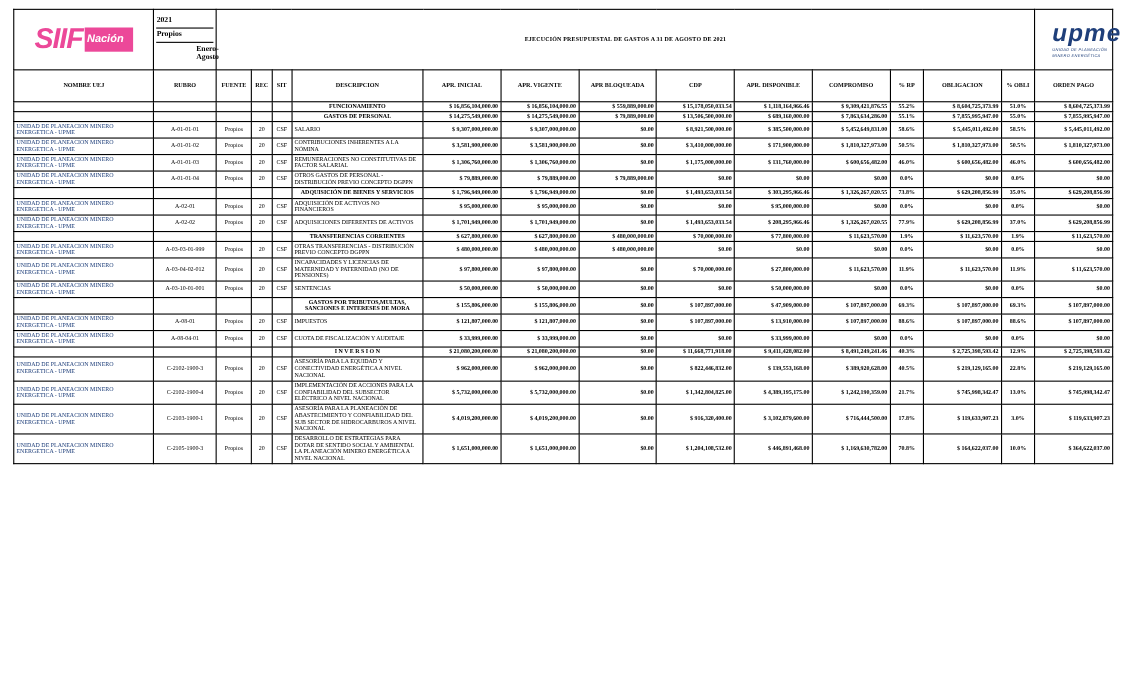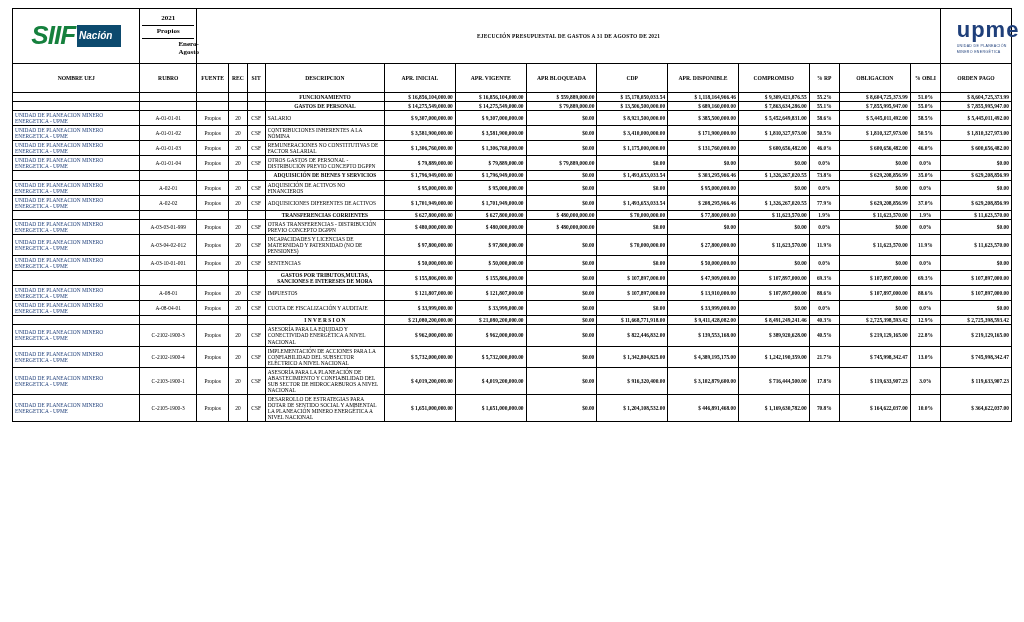--- a/index.html
+++ b/index.html
@@ -9,28 +9,28 @@
   table.rep{border-collapse:collapse;table-layout:fixed;width:1000px;margin:8px 12px 0 12px;}
   table.rep td, table.rep th{border:1px solid #000;vertical-align:middle;padding:1px 2px;font-size:5.4px;line-height:1.12;}
 
   
   .logo-cell{width:126px;padding:0;vertical-align:middle;}
   .period-cell{width:56px;padding:0;}
   .title-cell{text-align:center;font-weight:bold;font-size:7.2px;letter-spacing:.2px;}
   .upme-cell{width:200px;padding:0;}
 
   .siif{display:flex;align-items:center;justify-content:center;height:52px;}
-  .siif-text{font-family:"Liberation Sans", sans-serif;font-weight:bold;font-size:26px;color:#15803d;font-style:italic;letter-spacing:-1px;}
-  .siif-box{background:#0c4a6e;width:44px;height:22px;display:inline-block;margin-left:2px;position:relative;}
+  .siif-text{font-family:"Liberation Sans", sans-serif;font-weight:bold;font-size:26px;color:#ec4899;font-style:italic;letter-spacing:-1px;}
+  .siif-box{background:#ec4899;width:44px;height:22px;display:inline-block;margin-left:2px;position:relative;}
   .siif-nacion{position:absolute;left:2px;top:5px;color:#fff;font-family:"Liberation Sans", sans-serif;font-size:10px;font-weight:bold;font-style:italic;}
 
-  .per-row{border-bottom:1px solid #000;text-align:center;font-weight:bold;font-size:7px;padding:2px 0;}
+  .per-row{border-bottom:1px solid #000;text-align:left;font-weight:bold;font-size:7px;padding:2px 0;}
   .per-row:last-child{border-bottom:none;margin-left:36px;}
 
-  .upme{display:flex;align-items:center;justify-content:center;height:52px;gap:22px;}
+  .upme{display:flex;align-items:center;justify-content:center;height:52px;gap:22px;font-style:italic;}
   .upme-mark{width:30px;height:26px;display:grid;grid-template-columns:1fr 1fr;grid-template-rows:1fr 1fr;gap:2px;}
   .upme-mark i{display:block;}
   .u1{background:#1b5e3a;}
   .u2{background:#8ab23a;}
   .u3{background:#f2a900;}
   .u4{background:#1f3f7a;}
   .upme-word{font-family:"Liberation Sans", sans-serif;font-size:22px;font-weight:bold;color:#1f3f7a;letter-spacing:1px;}
   .upme-sub{font-family:"Liberation Sans", sans-serif;font-size:3.6px;color:#1f3f7a;letter-spacing:.3px;}
 
   

